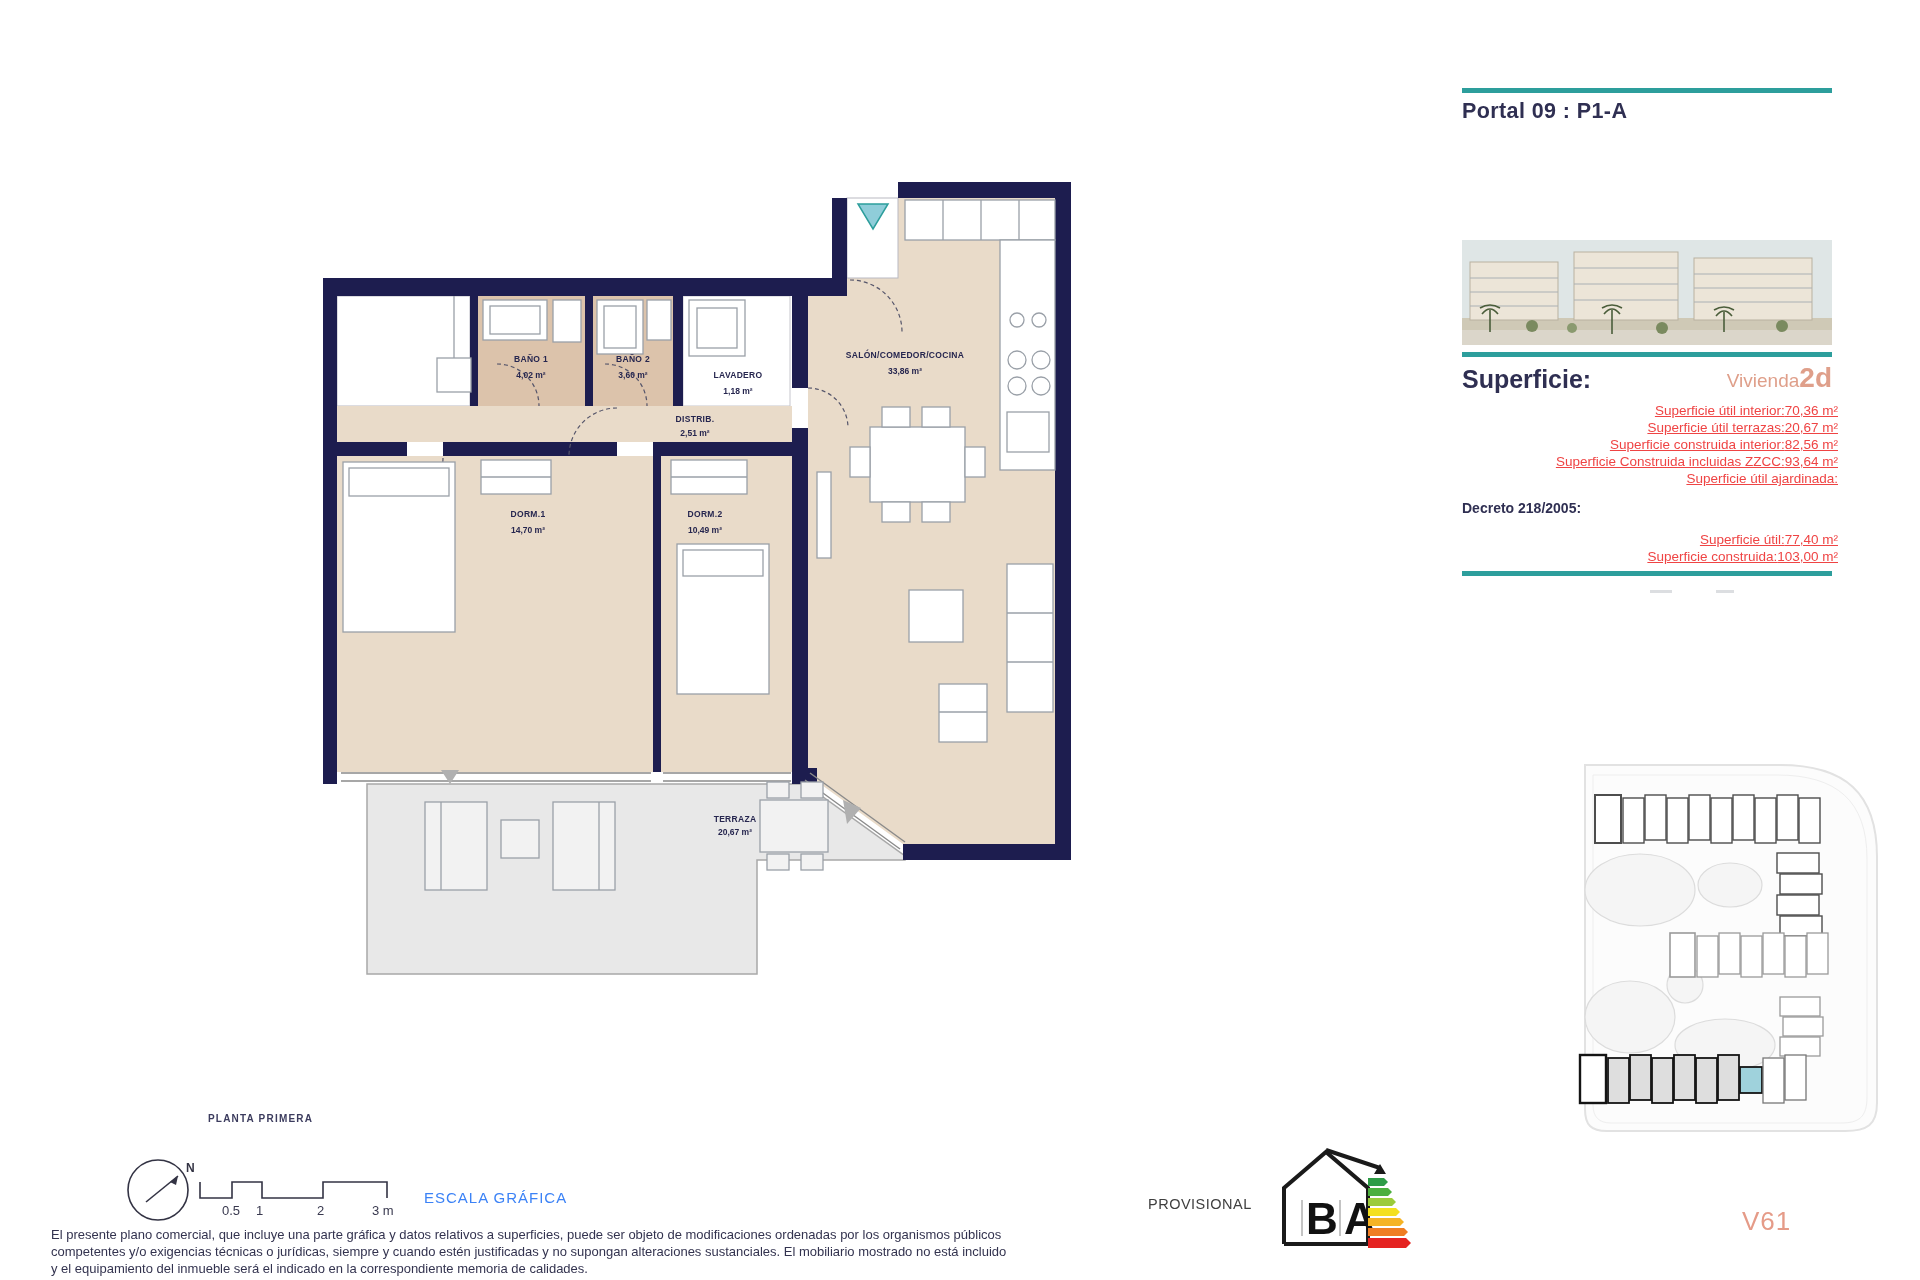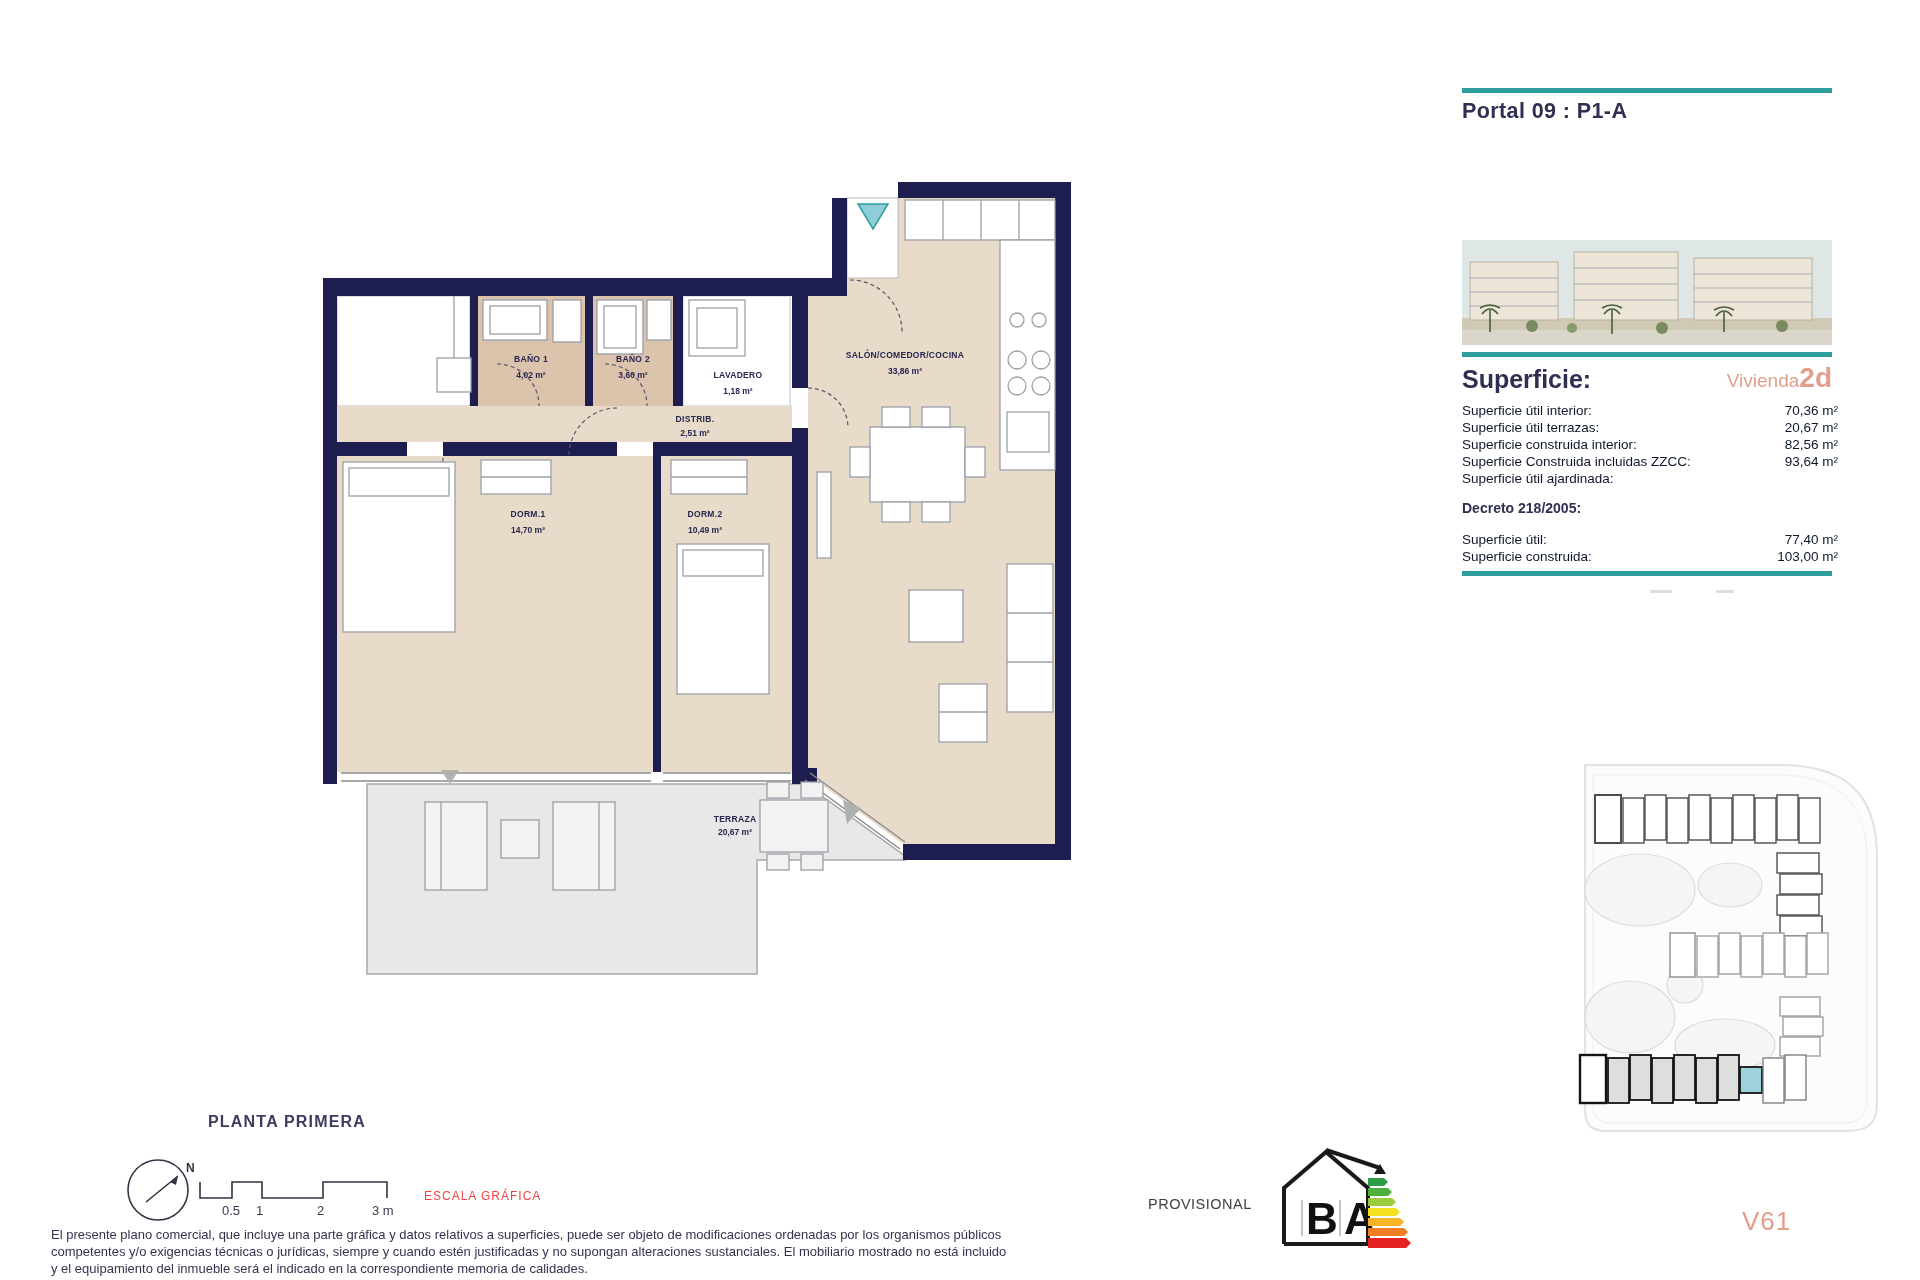--- a/index.html
+++ b/index.html
@@ -5,26 +5,26 @@
   html,body{margin:0;padding:0;background:#ffffff;}
   .page{position:relative;width:1920px;height:1280px;background:#ffffff;overflow:hidden;
         font-family:"Liberation Sans",sans-serif;color:#33334f;}
   .abs{position:absolute;}
   .rule{background:#2d9e9c;height:5px;width:370px;}
   .portal-title{font-size:21.5px;font-weight:600;color:#2f2f52;letter-spacing:.4px;}
   .sup-head{width:370px;display:flex;justify-content:space-between;align-items:flex-end;}
   .sup-title{font-size:25px;font-weight:600;color:#2f2f52;}
   .vivienda{color:#df9f8a;font-size:19px;font-weight:500;}
   .vivienda b{font-size:28px;font-weight:600;}
-  .datarow{width:376px;display:flex;justify-content:space-between;font-size:13.5px;
-           color:#0f172a;line-height:17px;}
+  .datarow{width:376px;display:flex;justify-content:flex-end;font-size:13.5px;
+           color:#ef4444;line-height:17px;text-decoration:underline;}
   .dec-title{font-size:14px;font-weight:600;color:#2f2f52;}
-  .floorlabel{font-size:16px;font-weight:600;letter-spacing:1.2px;color:#3c3c5e;}
+  .floorlabel{font-size:10px;font-weight:600;letter-spacing:1.2px;color:#3c3c5e;}
   .scale-num{font-size:13px;color:#39394f;}
-  .scale-cap{font-size:12px;letter-spacing:1px;color:#ef4444;font-weight:500;}
+  .scale-cap{font-size:15px;letter-spacing:1px;color:#3b82f6;font-weight:500;}
   .provisional{font-size:14.5px;letter-spacing:.5px;color:#3f3f3f;font-weight:500;}
   .version{font-size:26px;color:#e59b88;font-weight:500;letter-spacing:1px;}
   .disc-line{font-size:13px;font-weight:500;color:#33334f;line-height:17px;white-space:nowrap;}
   .faintbar{height:3px;background:#9aa0a8;opacity:.35;}
   svg text{font-family:"Liberation Sans",sans-serif;}
   .room-name{font-size:8.5px;font-weight:700;fill:#26264f;letter-spacing:.3px;}
   .room-area{font-size:8.5px;font-weight:600;fill:#26264f;}
 </style>
 </head>
 <body>

